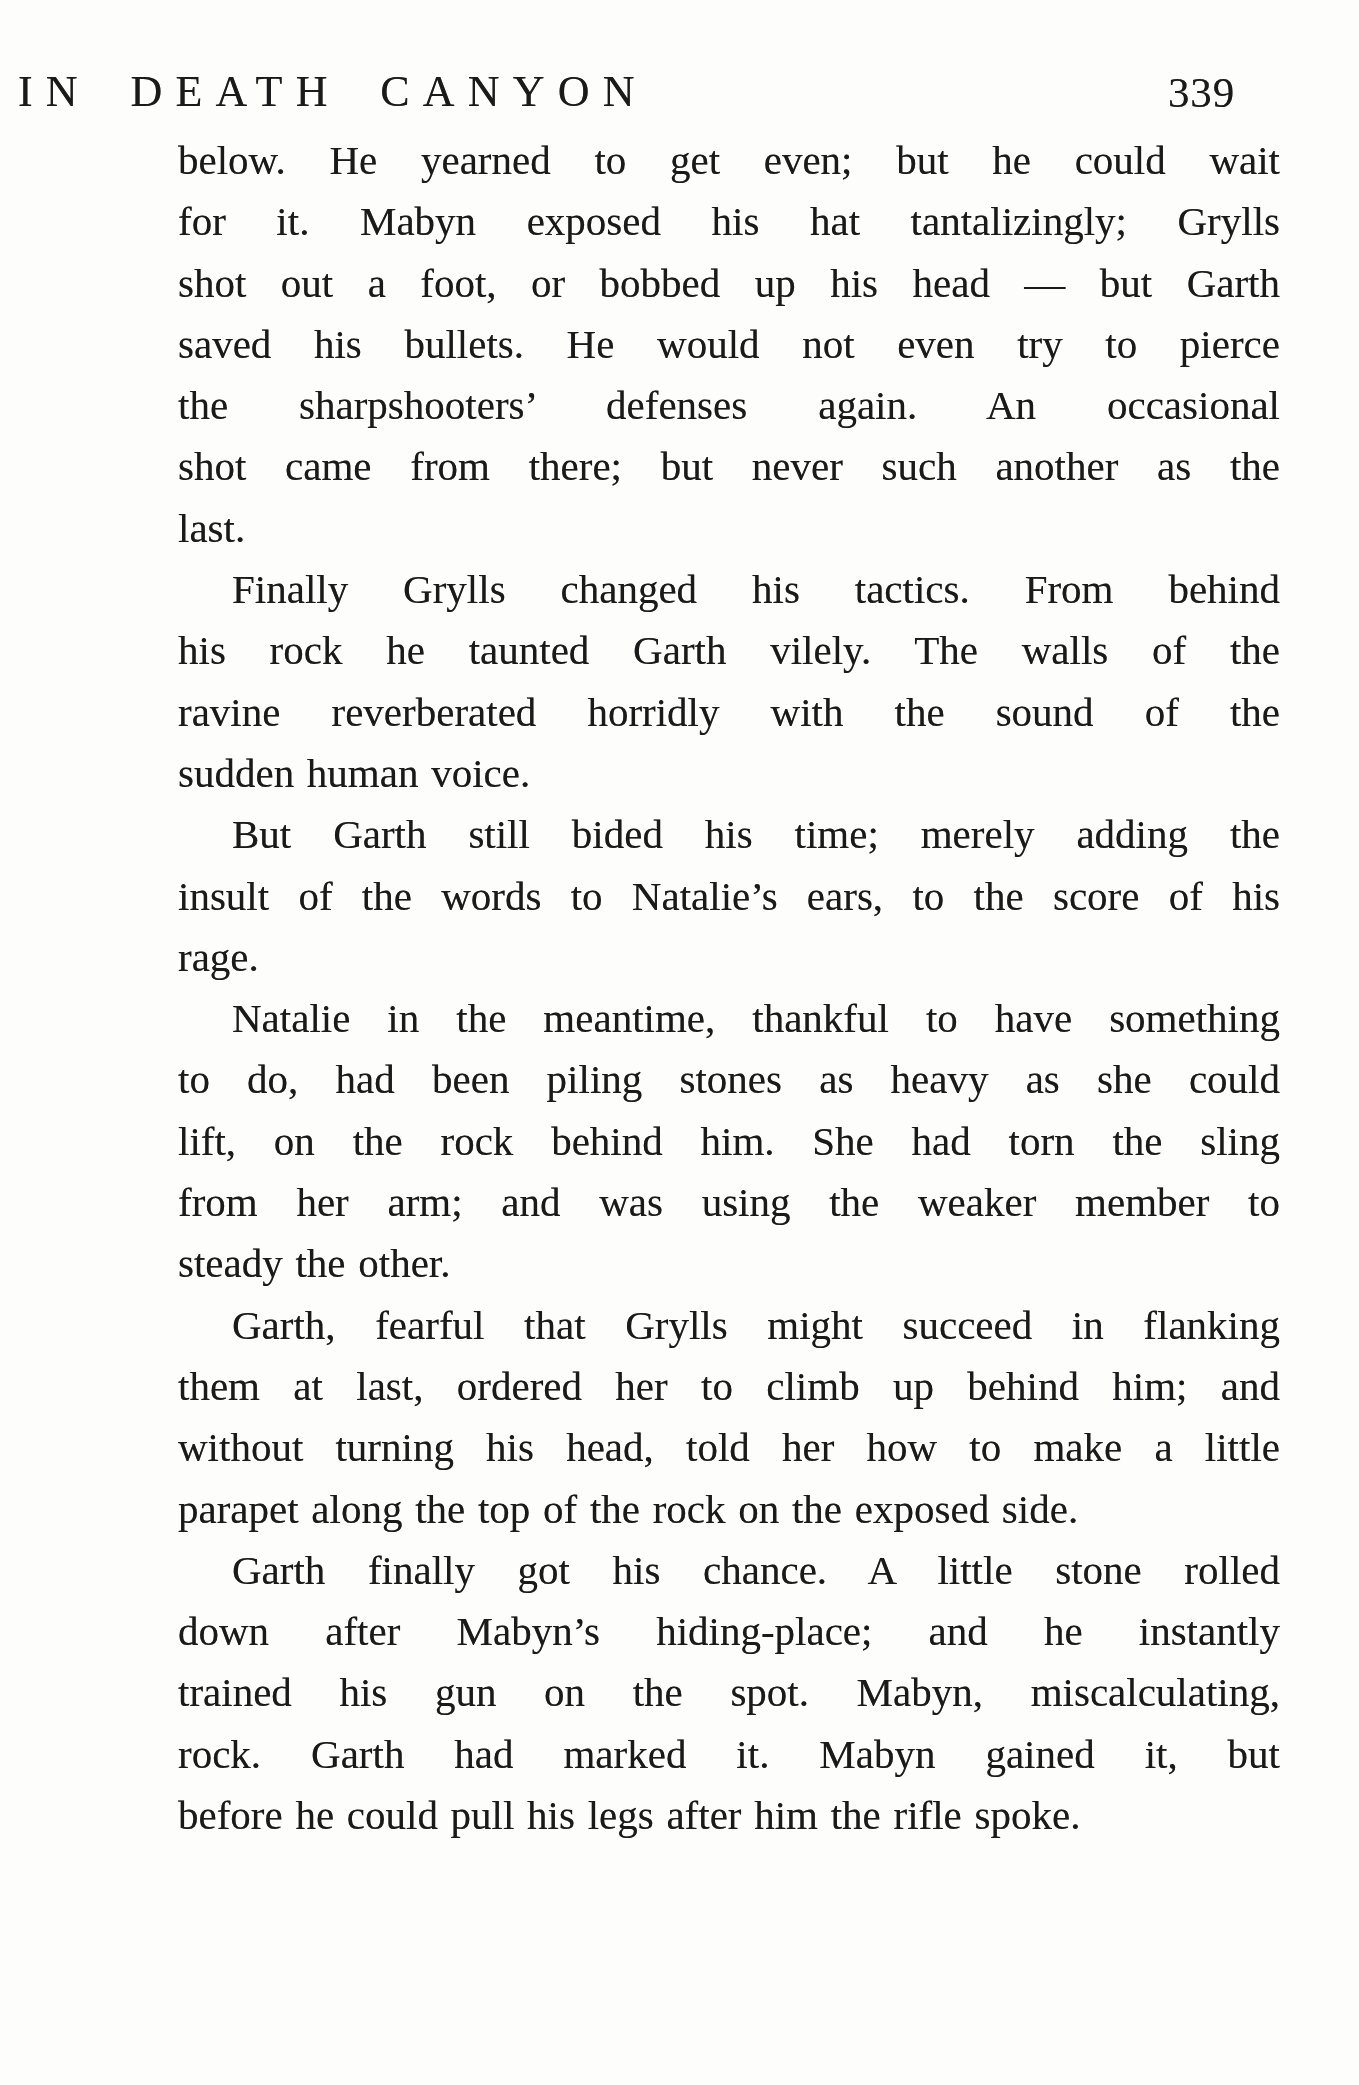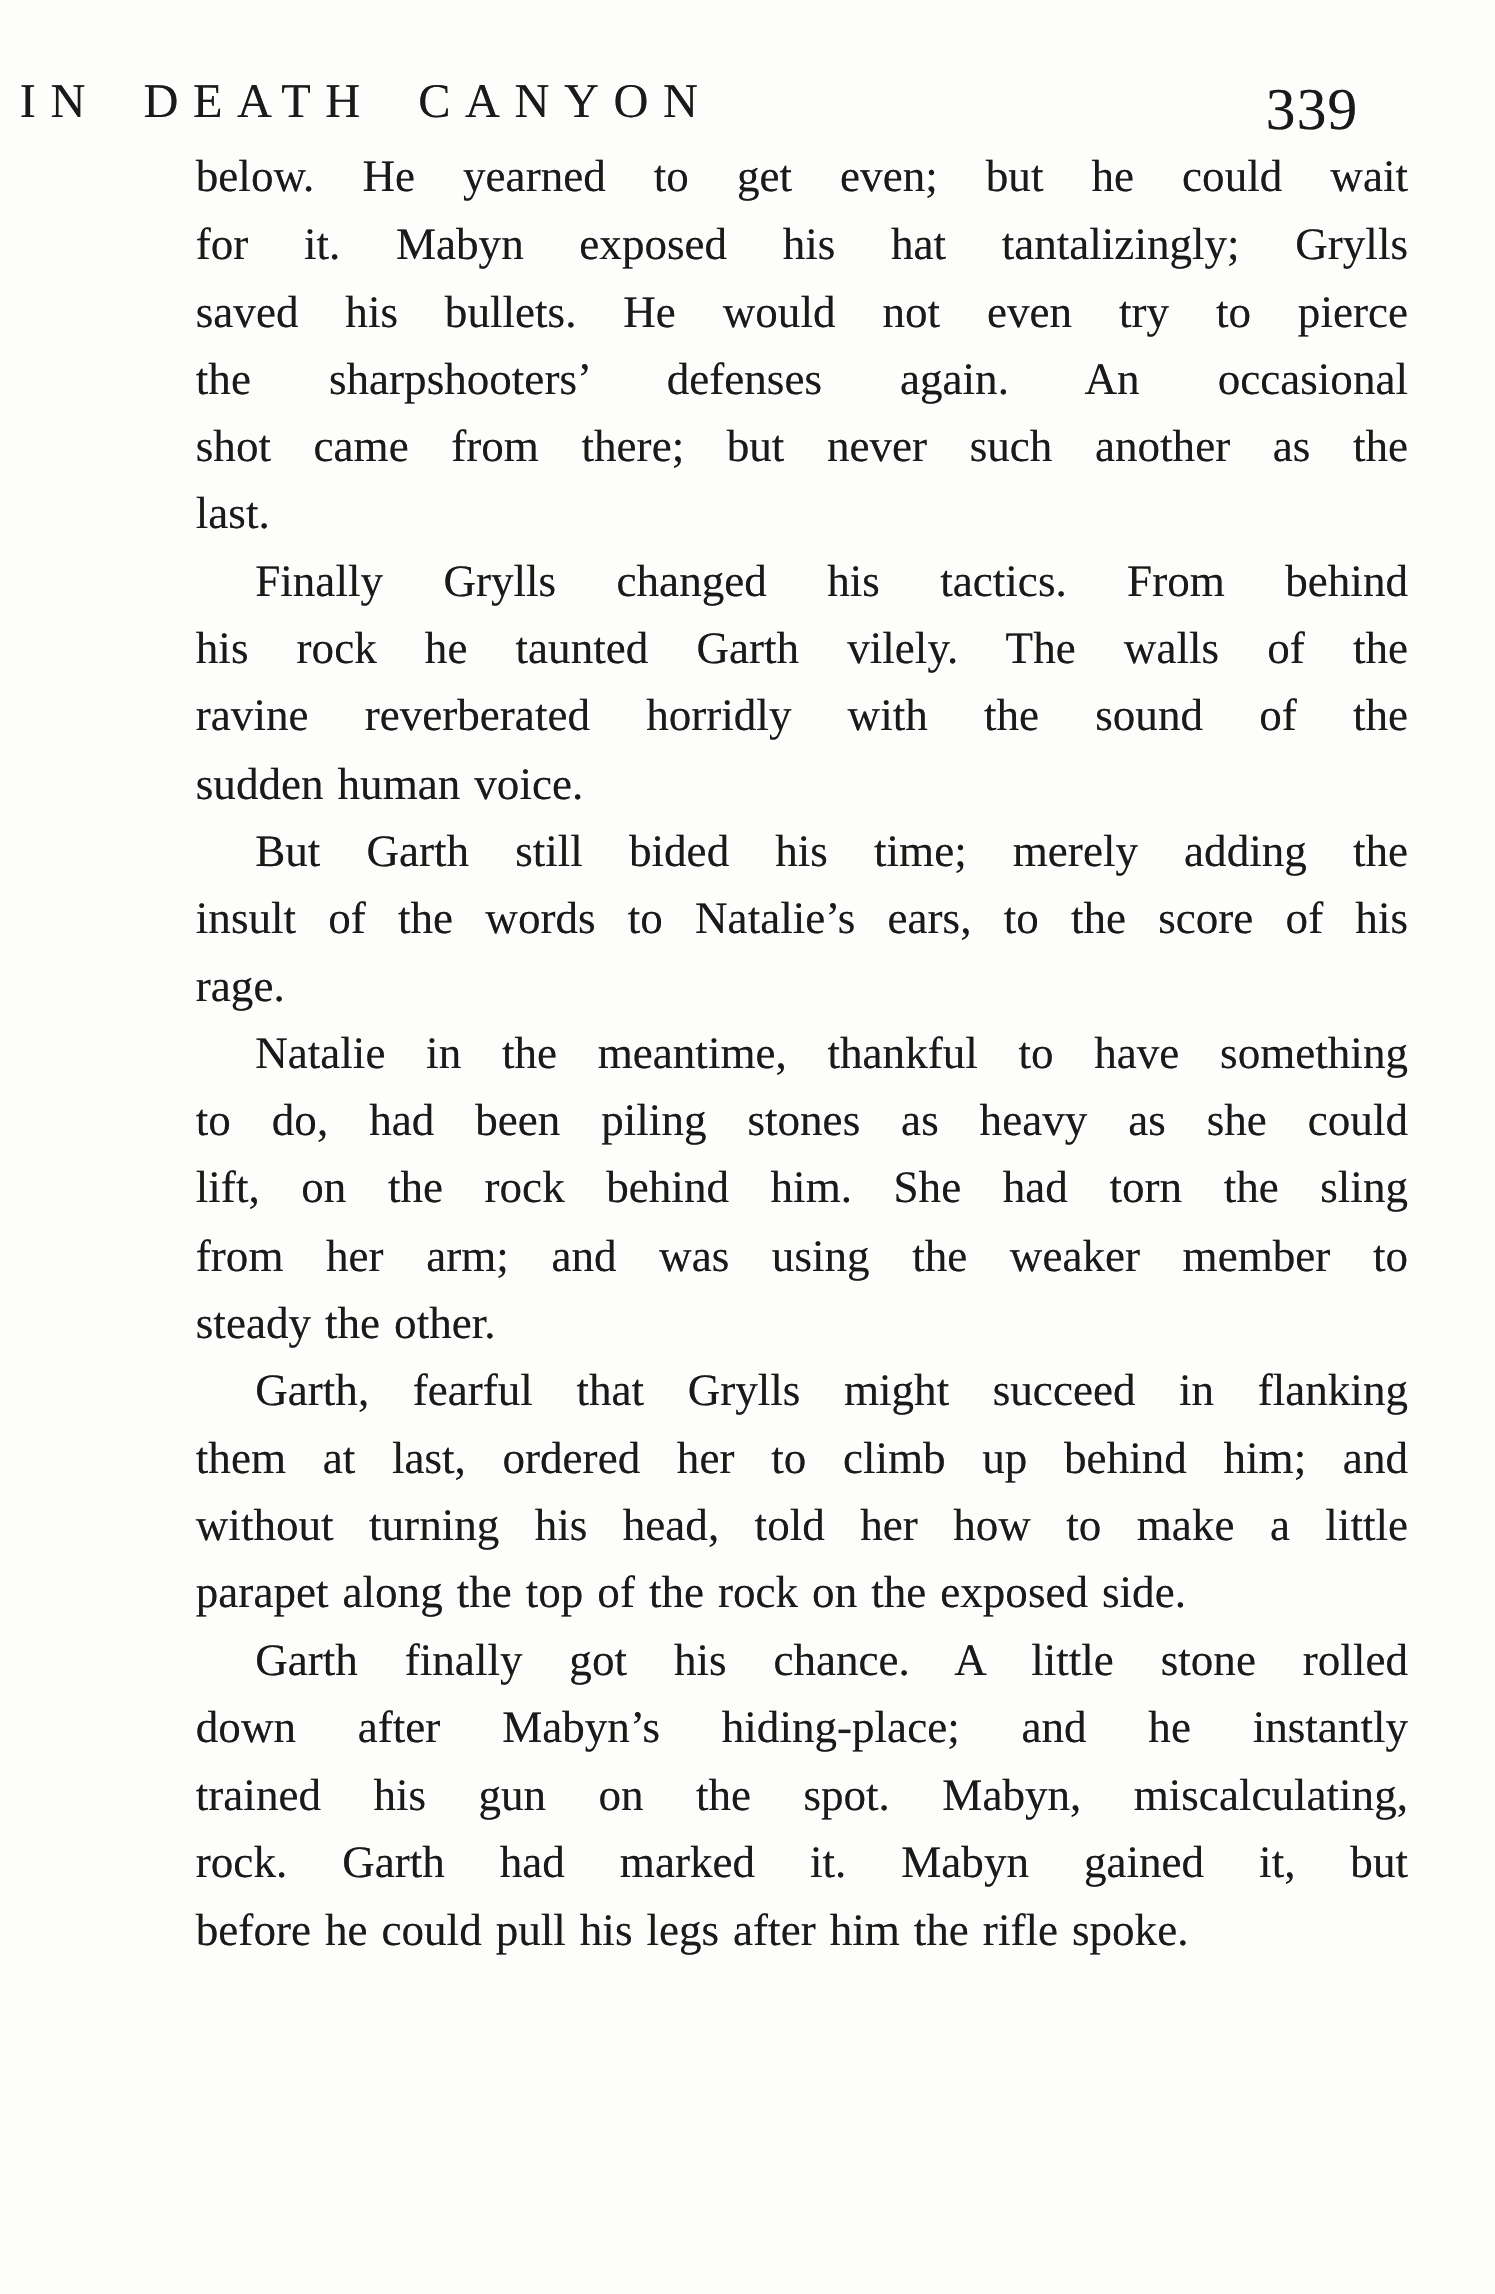--- a/index.html
+++ b/index.html
@@ -27,21 +27,21 @@
     text-indent: 18px;
     font-size: 44px;
     letter-spacing: 0.30em;
     word-spacing: 0.35em;
     white-space: nowrap;
   }
   .page-number {
     position: absolute;
     top: 68px;
     right: 124px;
-    font-size: 54px;
+    font-size: 43px;
     letter-spacing: 0.02em;
   }
   .text-block {
     position: absolute;
     top: 130px;
     left: 134px;
     width: 1102px;
     font-size: 41px;
     line-height: 61.3px;
     margin-left: 44px;
@@ -67,20 +67,21 @@
 </head>
 <body>
 
 <div class="page" style="--paper: #fdfdfb; --ink: #1a1a1a;">
   <div class="running-head">IN DEATH CANYON</div>
   <div class="page-number">339</div>
   <div class="text-block">
       <div class="paragraph">
         <div class="line">below.  He yearned to get even; but he could wait</div>
         <div class="line">for it.  Mabyn exposed his hat tantalizingly; Grylls</div>
+        <div class="line">shot out a foot, or bobbed up his head — but Garth</div>
         <div class="line">saved his bullets.  He would not even try to pierce</div>
         <div class="line">the sharpshooters’ defenses again.  An occasional</div>
         <div class="line">shot came from there; but never such another as the</div>
         <div class="line last">last.</div>
       </div>
       <div class="paragraph">
         <div class="line indent">Finally Grylls changed his tactics.  From behind</div>
         <div class="line">his rock he taunted Garth vilely.  The walls of the</div>
         <div class="line">ravine reverberated horridly with the sound of the</div>
         <div class="line last">sudden human voice.</div>

